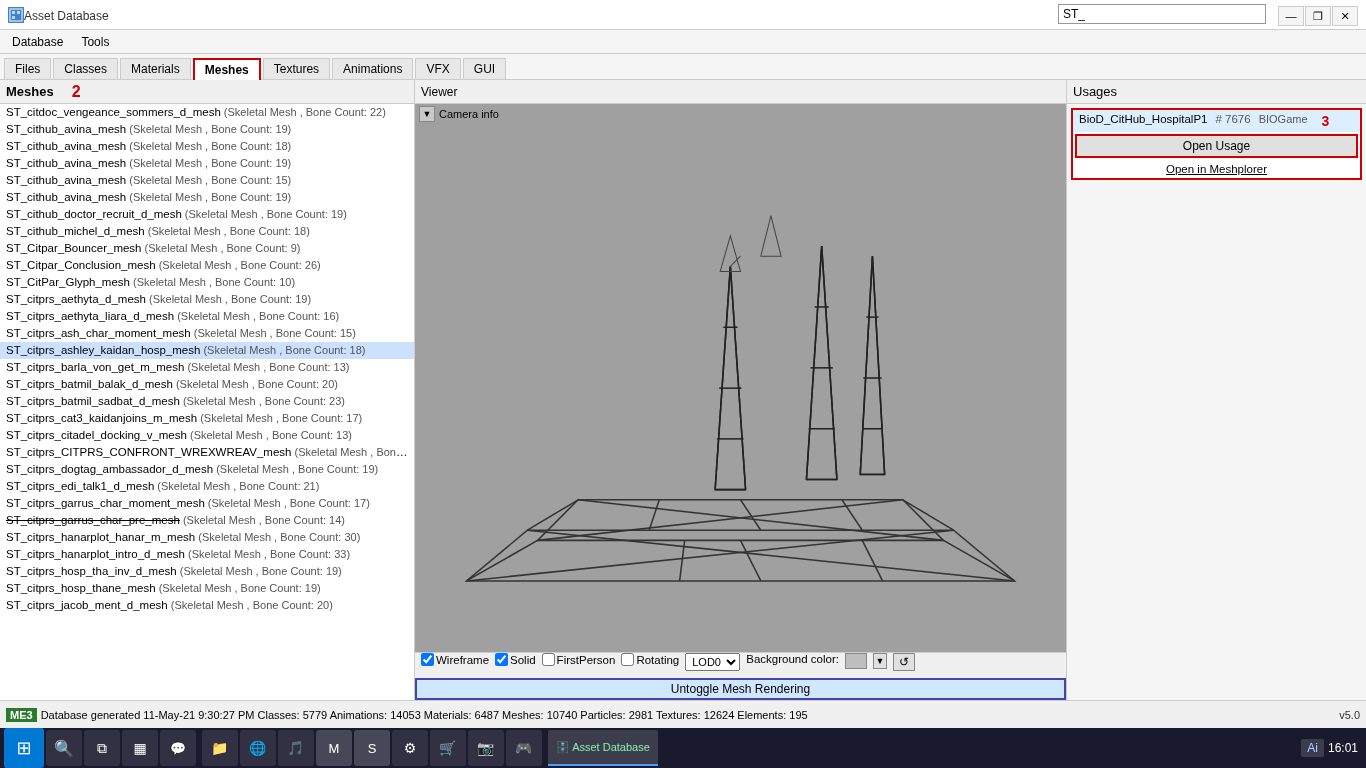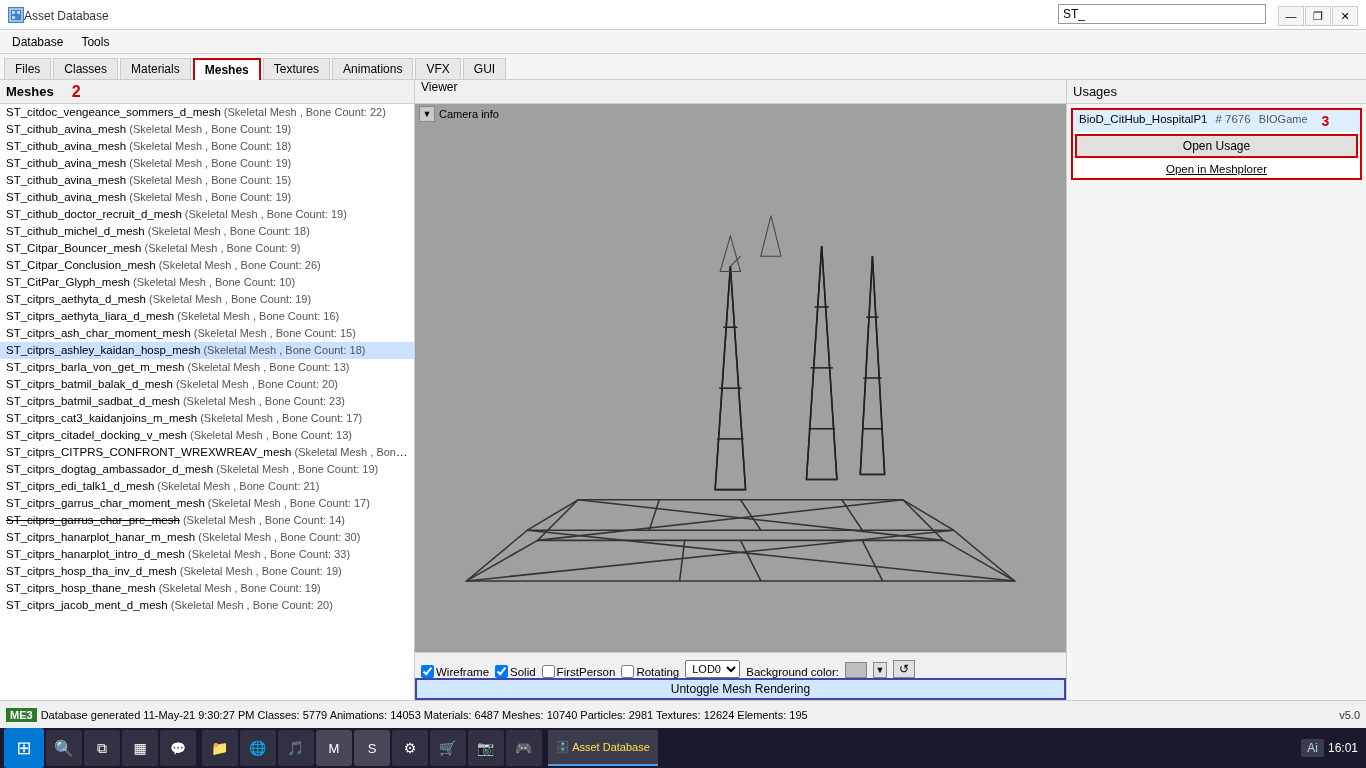--- a/index.html
+++ b/index.html
@@ -116,20 +116,21 @@
       flex: 1;
       display: flex;
       flex-direction: column;
       background: #f0f0f0;
     }
     #viewer-header {
       height: 24px;
       background: #f0f0f0;
       border-bottom: 1px solid #ccc;
       display: flex;
+      align-items: center;
       padding: 0 6px;
       font-size: 12px;
     }
     #viewer-canvas {
       flex: 1;
       background: #a0a0a0;
       position: relative;
       overflow: hidden;
     }
     #viewer-canvas svg {
@@ -161,21 +162,21 @@
       font-size: 9px;
       cursor: pointer;
     }
 
     
     #viewer-controls {
       height: 26px;
       background: #f0f0f0;
       border-top: 1px solid #ccc;
       display: flex;
-      align-items: flex-end;
+      align-items: flex-start;
       padding: 0 6px;
       gap: 6px;
       font-size: 11.5px;
     }
     .control-checkbox { display: flex; align-items: center; gap: 2px; cursor: pointer; }
     .control-checkbox input { cursor: pointer; }
     #lod-select { font-size: 11px; height: 18px; padding: 0 2px; }
     #bg-color-label { font-size: 11.5px; }
     #bg-color-box { width: 22px; height: 16px; background: #bebebe; border: 1px solid #888; cursor: pointer; display: inline-block; }
     #bg-color-arrow { width: 14px; height: 16px; background: #e0e0e0; border: 1px solid #888; display: flex; align-items: center; justify-content: center; font-size: 9px; cursor: pointer; }
@@ -329,21 +330,21 @@
     .taskbar-app {
       height: 36px;
       padding: 0 8px;
       background: rgba(255,255,255,0.15);
       border: none;
       border-bottom: 2px solid #4a9eff;
       display: flex;
       align-items: center;
       justify-content: center;
       cursor: pointer;
-      color: #fde047;
+      color: #86efac;
       font-size: 12px;
       gap: 4px;
       border-radius: 2px 2px 0 0;
     }
 
     
     #mesh-list::-webkit-scrollbar { width: 12px; }
     #mesh-list::-webkit-scrollbar-track { background: #f0f0f0; }
     #mesh-list::-webkit-scrollbar-thumb { background: #c0c0c0; border: 1px solid #a0a0a0; }
 

